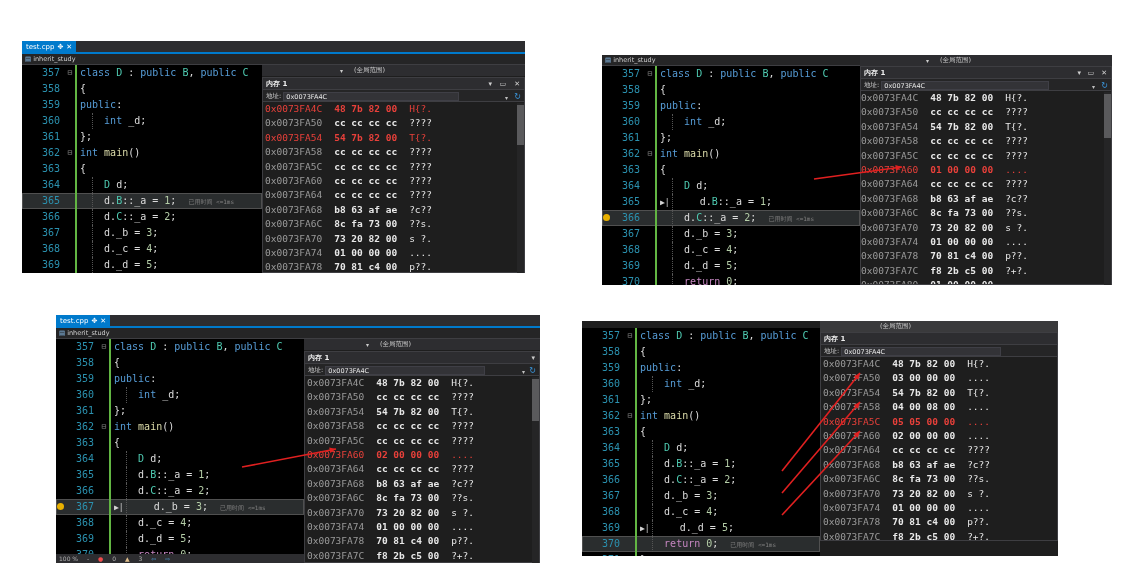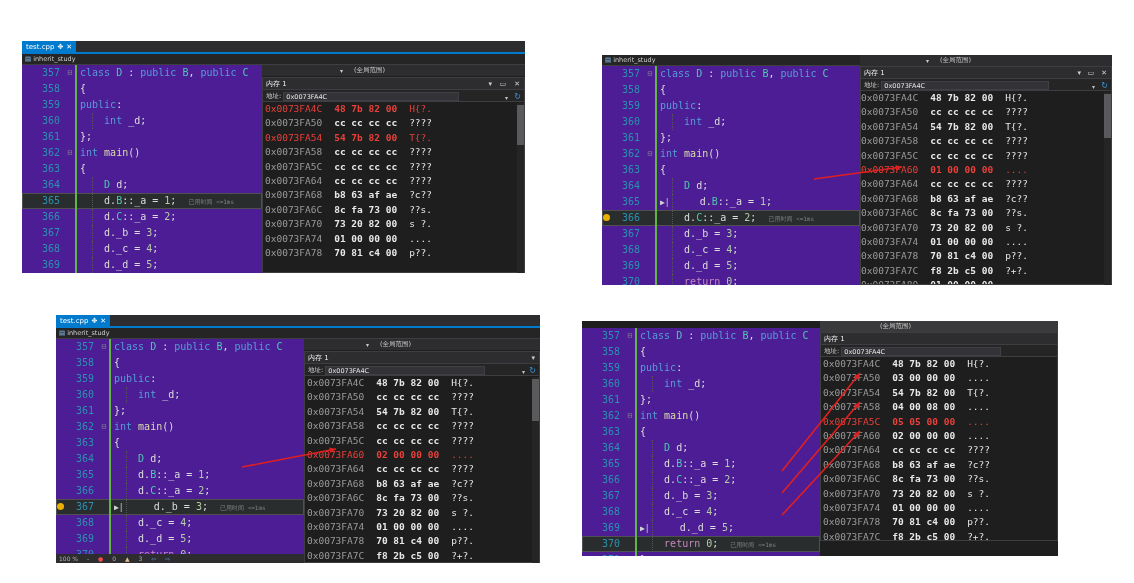--- a/index.html
+++ b/index.html
@@ -26,21 +26,21 @@
   .tab-pin, .tab-close { margin-left: 3px; font-size: 7px; }
   .navbar {
     height: 11px; background: #252526; color: #d0d0d0;
     font-size: 6.5px; line-height: 11px; padding-left: 3px;
     font-family: "DejaVu Sans", sans-serif; white-space: nowrap;
     border-bottom: 1px solid #3e3e42;
   }
   .navbar .nav-ico { color: #8ac0f0; margin-right: 2px; }
 
   
-  .editor { position: absolute; background: #4c1d95; overflow: hidden; padding-left: 12px; }
+  .editor { position: absolute; background: #000000; overflow: hidden; padding-left: 12px; }
   .coderow { position: relative; height: 16px; white-space: nowrap; }
   .gutter-mark {
     position: absolute; left: 1px; top: 4px; width: 8px; height: 8px;
   }
   .lineno {
     position: absolute; left: 12px; width: 26px; text-align: right;
     color: #2b91af; font-size: 10px; line-height: 16px;
     font-family: "DejaVu Sans Mono", monospace;
   }
   .foldcol {
@@ -79,20 +79,21 @@
     font-family: "DejaVu Sans", sans-serif; white-space: nowrap;
     position: relative;
   }
   .scopebar .caret { position: absolute; font-size: 6px; }
   .memtitle {
     height: 12px; background: #2d2d30; color: #f0f0f0;
     font-size: 7px; line-height: 12px; padding-left: 3px;
     font-family: "DejaVu Sans", sans-serif; white-space: nowrap;
     position: relative;
     border-bottom: 1px solid #3e3e42;
+    font-weight: bold;
   }
   .memtitle .wctl { position: absolute; top: 0; font-size: 7px; color: #cfcfcf; }
   .addrbar {
     height: 12px; background: #252526; color: #d8d8d8;
     font-size: 6.5px; line-height: 12px; padding-left: 3px;
     font-family: "DejaVu Sans", sans-serif; white-space: nowrap;
     position: relative; border-bottom: 1px solid #3e3e42;
   }
   .addr-input {
     display: inline-block; background: #333337; color: #e6e6e6;
@@ -233,20 +234,21 @@
         <span class="addr-input" style="width:176px;">0x0073FA4C</span>
         <span class="dd" style="right:16px; top:2px;">▾</span>
         <span class="refresh">↻</span>
       </div>
       <div class="memrows" style="height:170px;">
           <div class="memrow" style="padding-left: 2px;"><span class="m-addr m-red">0x0073FA4C</span><span style="display:inline-block;width:12px"></span><span class="m-hex m-red">48 7b 82 00</span><span style="display:inline-block;width:12px"></span><span class="m-asc m-red">H{?.</span></div>
           <div class="memrow" style="padding-left: 2px;"><span class="m-addr ">0x0073FA50</span><span style="display:inline-block;width:12px"></span><span class="m-hex ">cc cc cc cc</span><span style="display:inline-block;width:12px"></span><span class="m-asc ">????</span></div>
           <div class="memrow" style="padding-left: 2px;"><span class="m-addr m-red">0x0073FA54</span><span style="display:inline-block;width:12px"></span><span class="m-hex m-red">54 7b 82 00</span><span style="display:inline-block;width:12px"></span><span class="m-asc m-red">T{?.</span></div>
           <div class="memrow" style="padding-left: 2px;"><span class="m-addr ">0x0073FA58</span><span style="display:inline-block;width:12px"></span><span class="m-hex ">cc cc cc cc</span><span style="display:inline-block;width:12px"></span><span class="m-asc ">????</span></div>
           <div class="memrow" style="padding-left: 2px;"><span class="m-addr ">0x0073FA5C</span><span style="display:inline-block;width:12px"></span><span class="m-hex ">cc cc cc cc</span><span style="display:inline-block;width:12px"></span><span class="m-asc ">????</span></div>
+          <div class="memrow" style="padding-left: 2px;"><span class="m-addr ">0x0073FA60</span><span style="display:inline-block;width:12px"></span><span class="m-hex ">cc cc cc cc</span><span style="display:inline-block;width:12px"></span><span class="m-asc ">????</span></div>
           <div class="memrow" style="padding-left: 2px;"><span class="m-addr ">0x0073FA64</span><span style="display:inline-block;width:12px"></span><span class="m-hex ">cc cc cc cc</span><span style="display:inline-block;width:12px"></span><span class="m-asc ">????</span></div>
           <div class="memrow" style="padding-left: 2px;"><span class="m-addr ">0x0073FA68</span><span style="display:inline-block;width:12px"></span><span class="m-hex ">b8 63 af ae</span><span style="display:inline-block;width:12px"></span><span class="m-asc ">?c??</span></div>
           <div class="memrow" style="padding-left: 2px;"><span class="m-addr ">0x0073FA6C</span><span style="display:inline-block;width:12px"></span><span class="m-hex ">8c fa 73 00</span><span style="display:inline-block;width:12px"></span><span class="m-asc ">??s.</span></div>
           <div class="memrow" style="padding-left: 2px;"><span class="m-addr ">0x0073FA70</span><span style="display:inline-block;width:12px"></span><span class="m-hex ">73 20 82 00</span><span style="display:inline-block;width:12px"></span><span class="m-asc ">s ?.</span></div>
           <div class="memrow" style="padding-left: 2px;"><span class="m-addr ">0x0073FA74</span><span style="display:inline-block;width:12px"></span><span class="m-hex ">01 00 00 00</span><span style="display:inline-block;width:12px"></span><span class="m-asc ">....</span></div>
           <div class="memrow" style="padding-left: 2px;"><span class="m-addr ">0x0073FA78</span><span style="display:inline-block;width:12px"></span><span class="m-hex ">70 81 c4 00</span><span style="display:inline-block;width:12px"></span><span class="m-asc ">p??.</span></div>
         </div>
       <div class="scroll-track" style="top:25px; height:170px;">
         <div class="scroll-thumb" style="top:2px; height:40px;"></div>
       </div>

